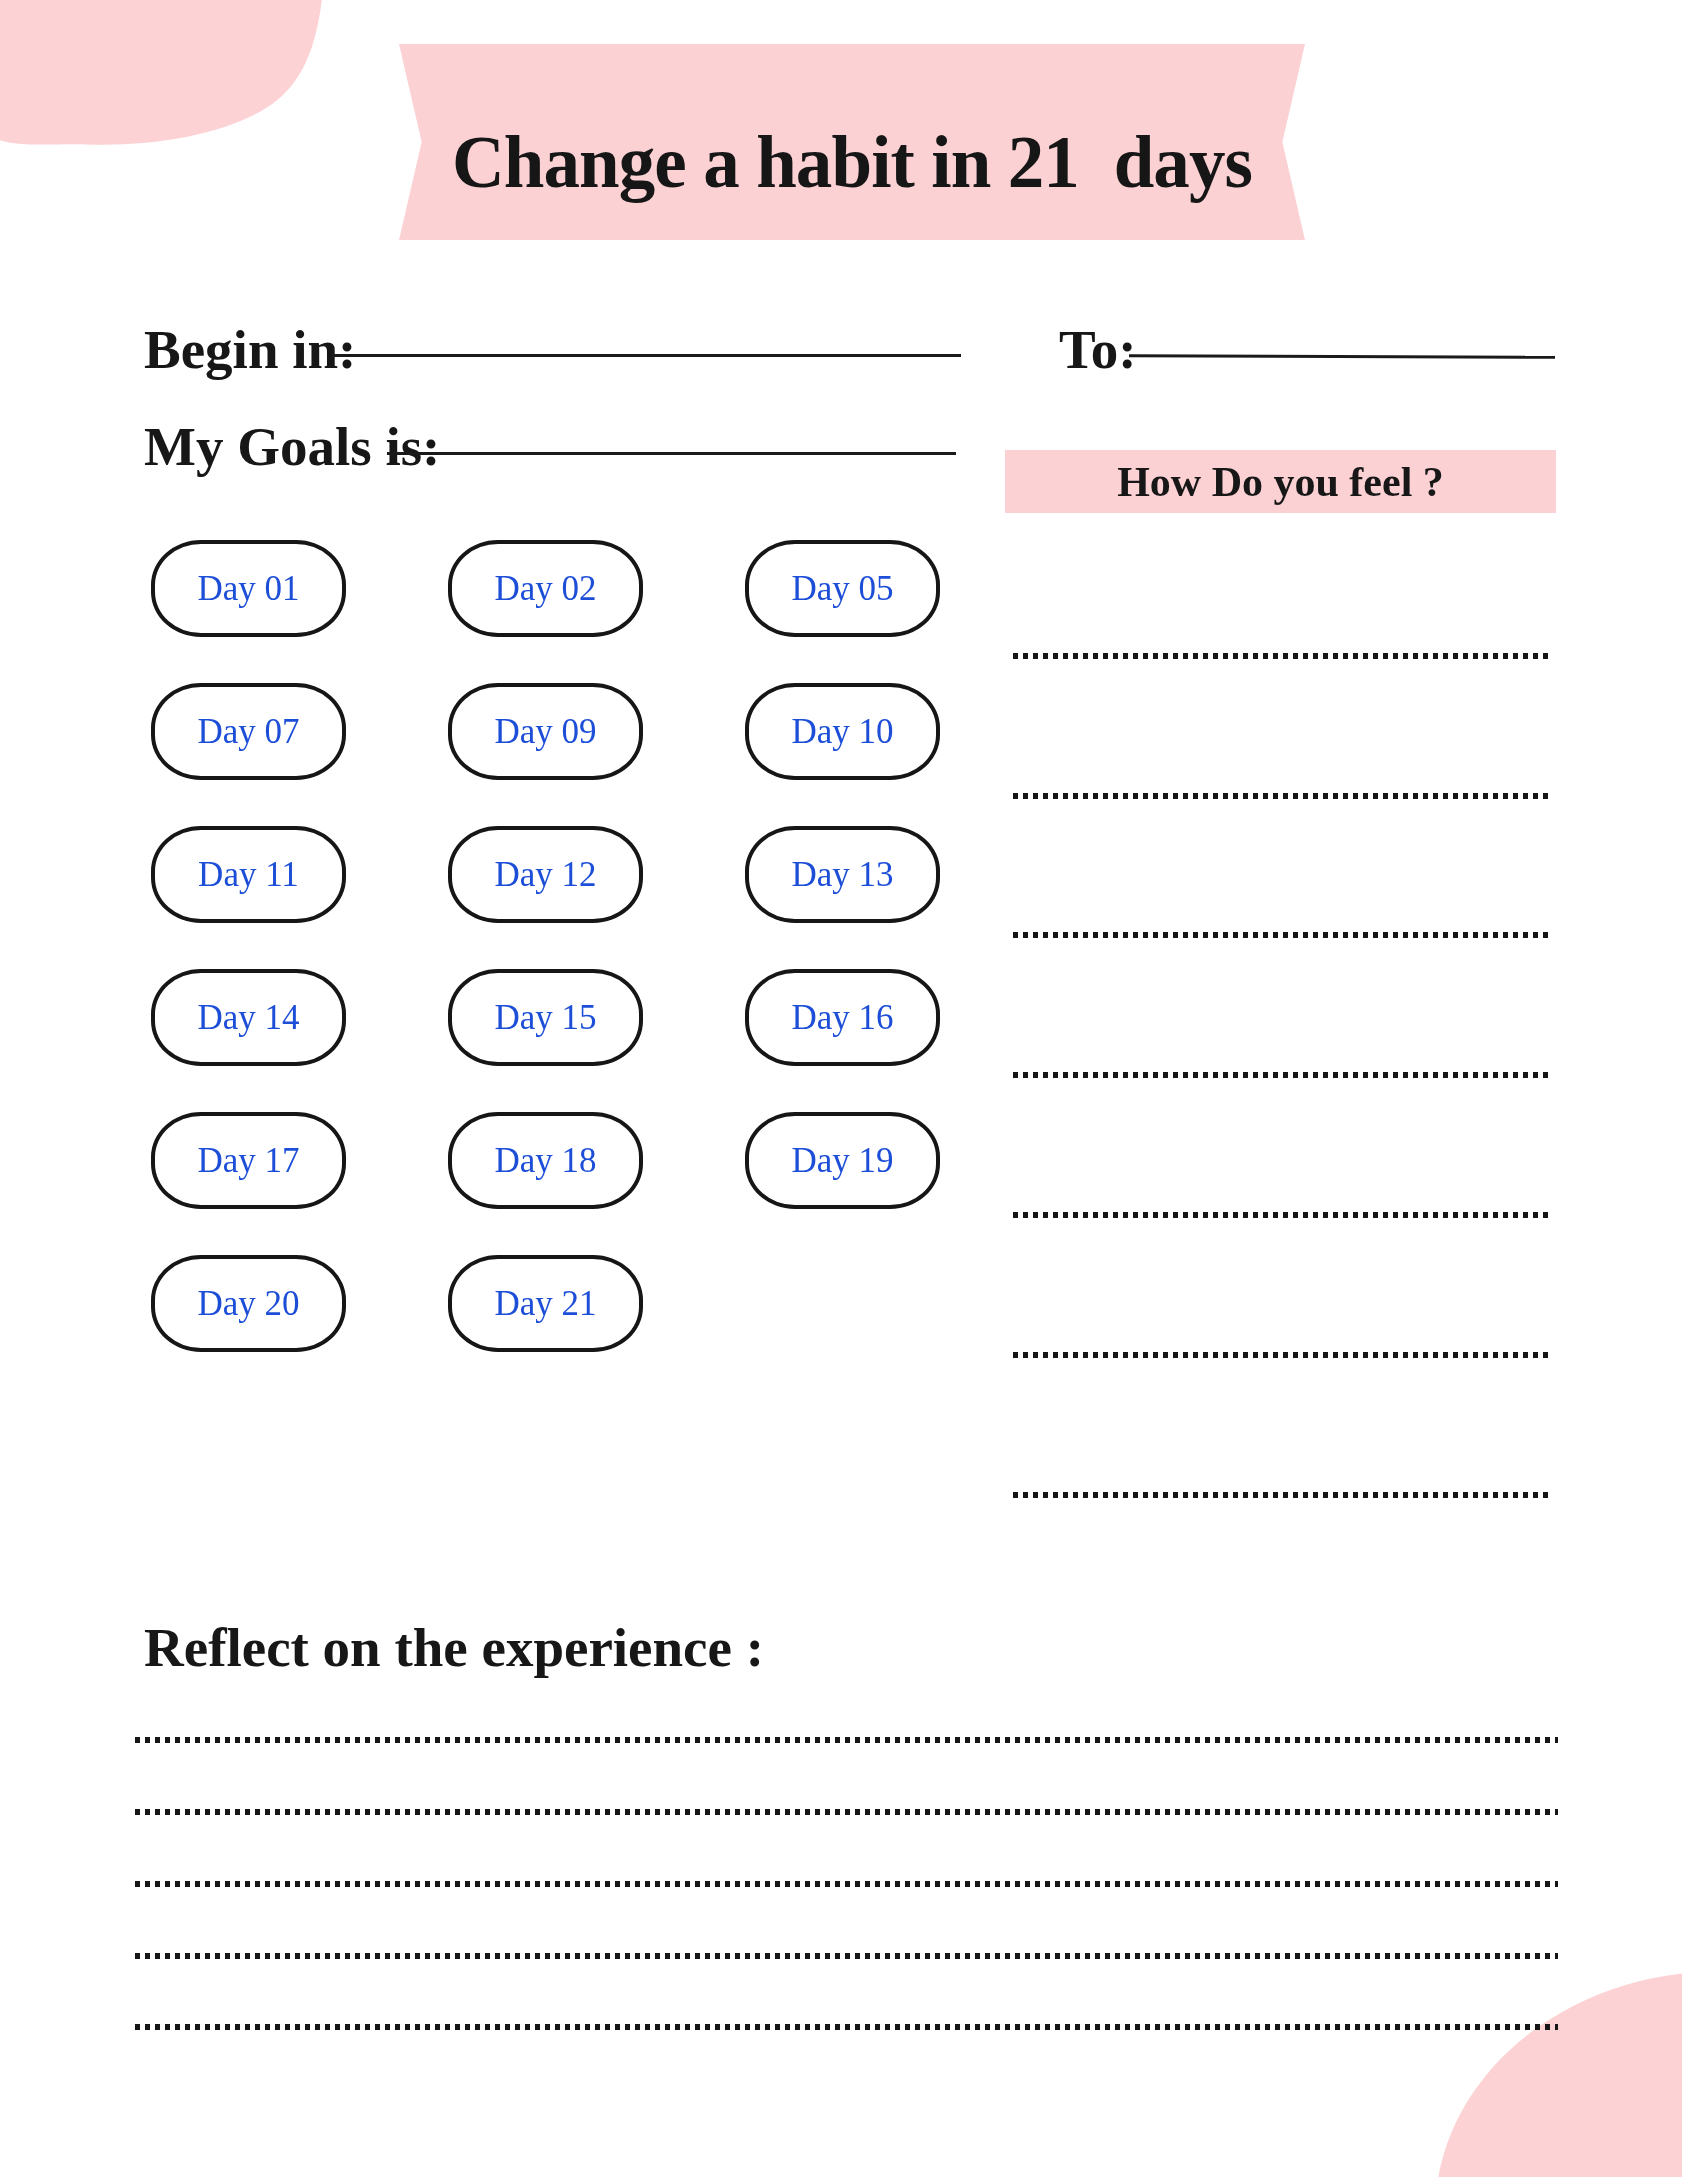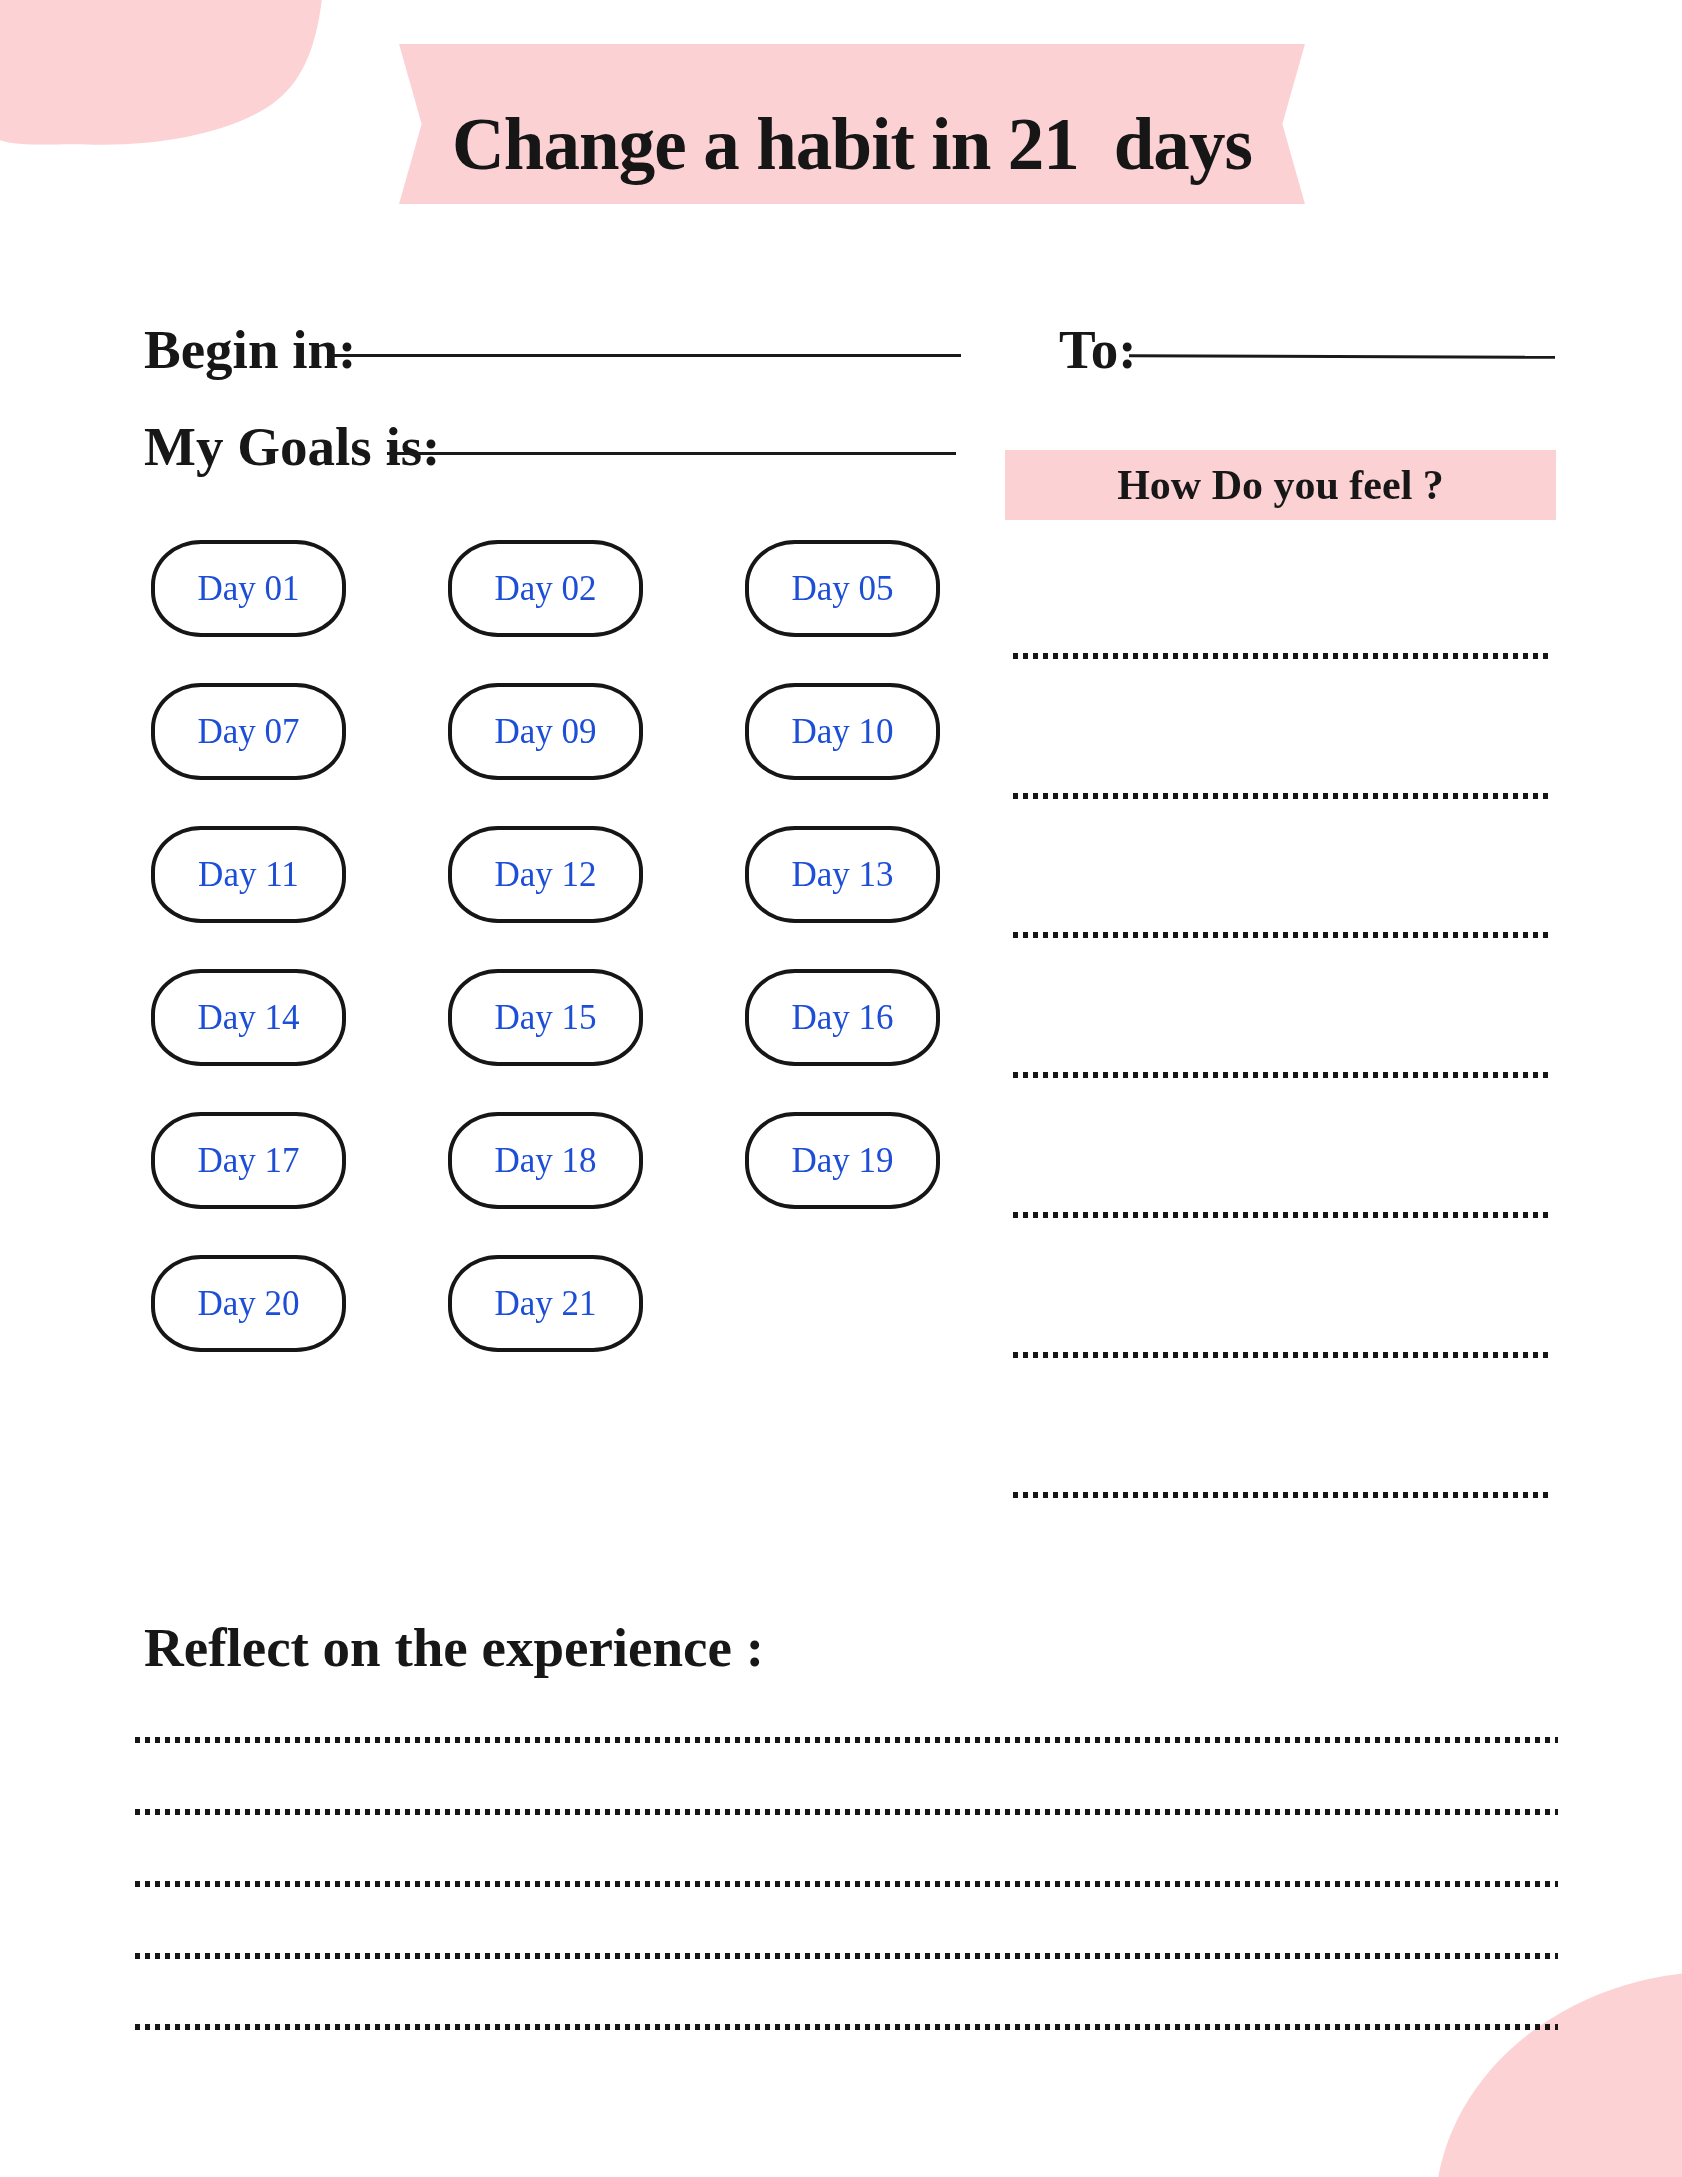--- a/index.html
+++ b/index.html
@@ -9,42 +9,42 @@
     background:#ffffff;
     overflow:hidden;
     font-family:"Liberation Serif","DejaVu Serif",serif;
     color:#1a1a1a;
   }
   .blob{position:absolute;pointer-events:none;}
   .blob-tl{left:0;top:0;}
   .blob-br{left:1423px;top:1961px;}
 
   .banner{
-    position:absolute;left:399px;top:44px;width:906px;height:160px;
+    position:absolute;left:399px;top:44px;width:906px;height:196px;
     background:#fbd1d4;
     clip-path:polygon(0% 0%,100% 0%,97.5% 50%,100% 100%,0% 100%,2.5% 50%);
     display:flex;align-items:center;justify-content:center;
     padding-top:0;
   }
   .banner-title{
     font-size:73px;font-weight:700;letter-spacing:-0.9px;
     color:#161616;white-space:pre;margin-top:42px;
   }
 
   .label{position:absolute;font-weight:700;font-size:55px;line-height:1;color:#171717;}
   .begin-label{left:144px;top:322px;}
   .to-label{left:1059px;top:322px;}
   .goals-label{left:144px;top:419px;}
   .solid-line{position:absolute;height:2.6px;background:#1a1a1a;}
   .begin-line{left:332px;top:354px;width:629px;}
   .to-line{left:1129px;top:355px;width:426px;transform:rotate(0.2deg);}
   .goals-line{left:387px;top:452px;width:569px;}
 
   .feel-header{
-    position:absolute;left:1005px;top:450px;width:551px;height:70px;
+    position:absolute;left:1005px;top:450px;width:551px;height:63px;
     background:#fbd1d4;display:flex;align-items:center;justify-content:center;
   }
   .feel-header-text{font-size:42px;font-weight:700;color:#171717;}
 
   .dotline{
     position:absolute;height:6px;
     background:repeating-linear-gradient(90deg,#161616 0 5.2px,transparent 5.2px 10px);
   }
   .feel-line{left:1013px;width:536px;}
   .fl1{top:653px;} .fl2{top:793px;} .fl3{top:932px;} .fl4{top:1072px;}

